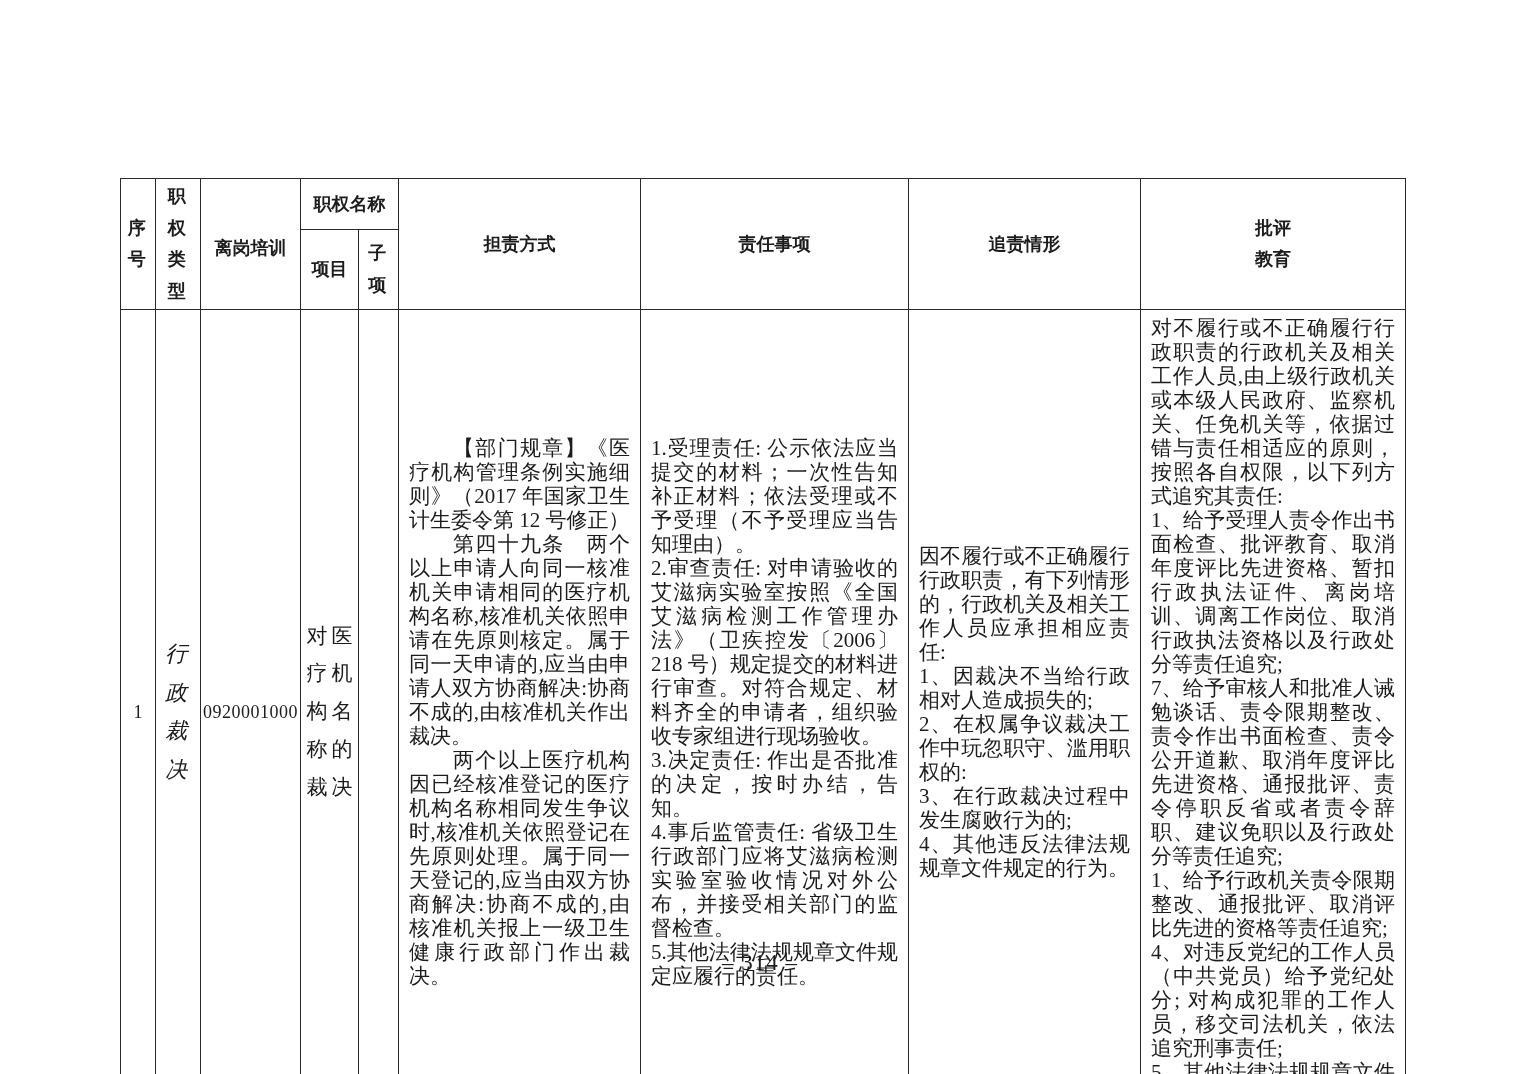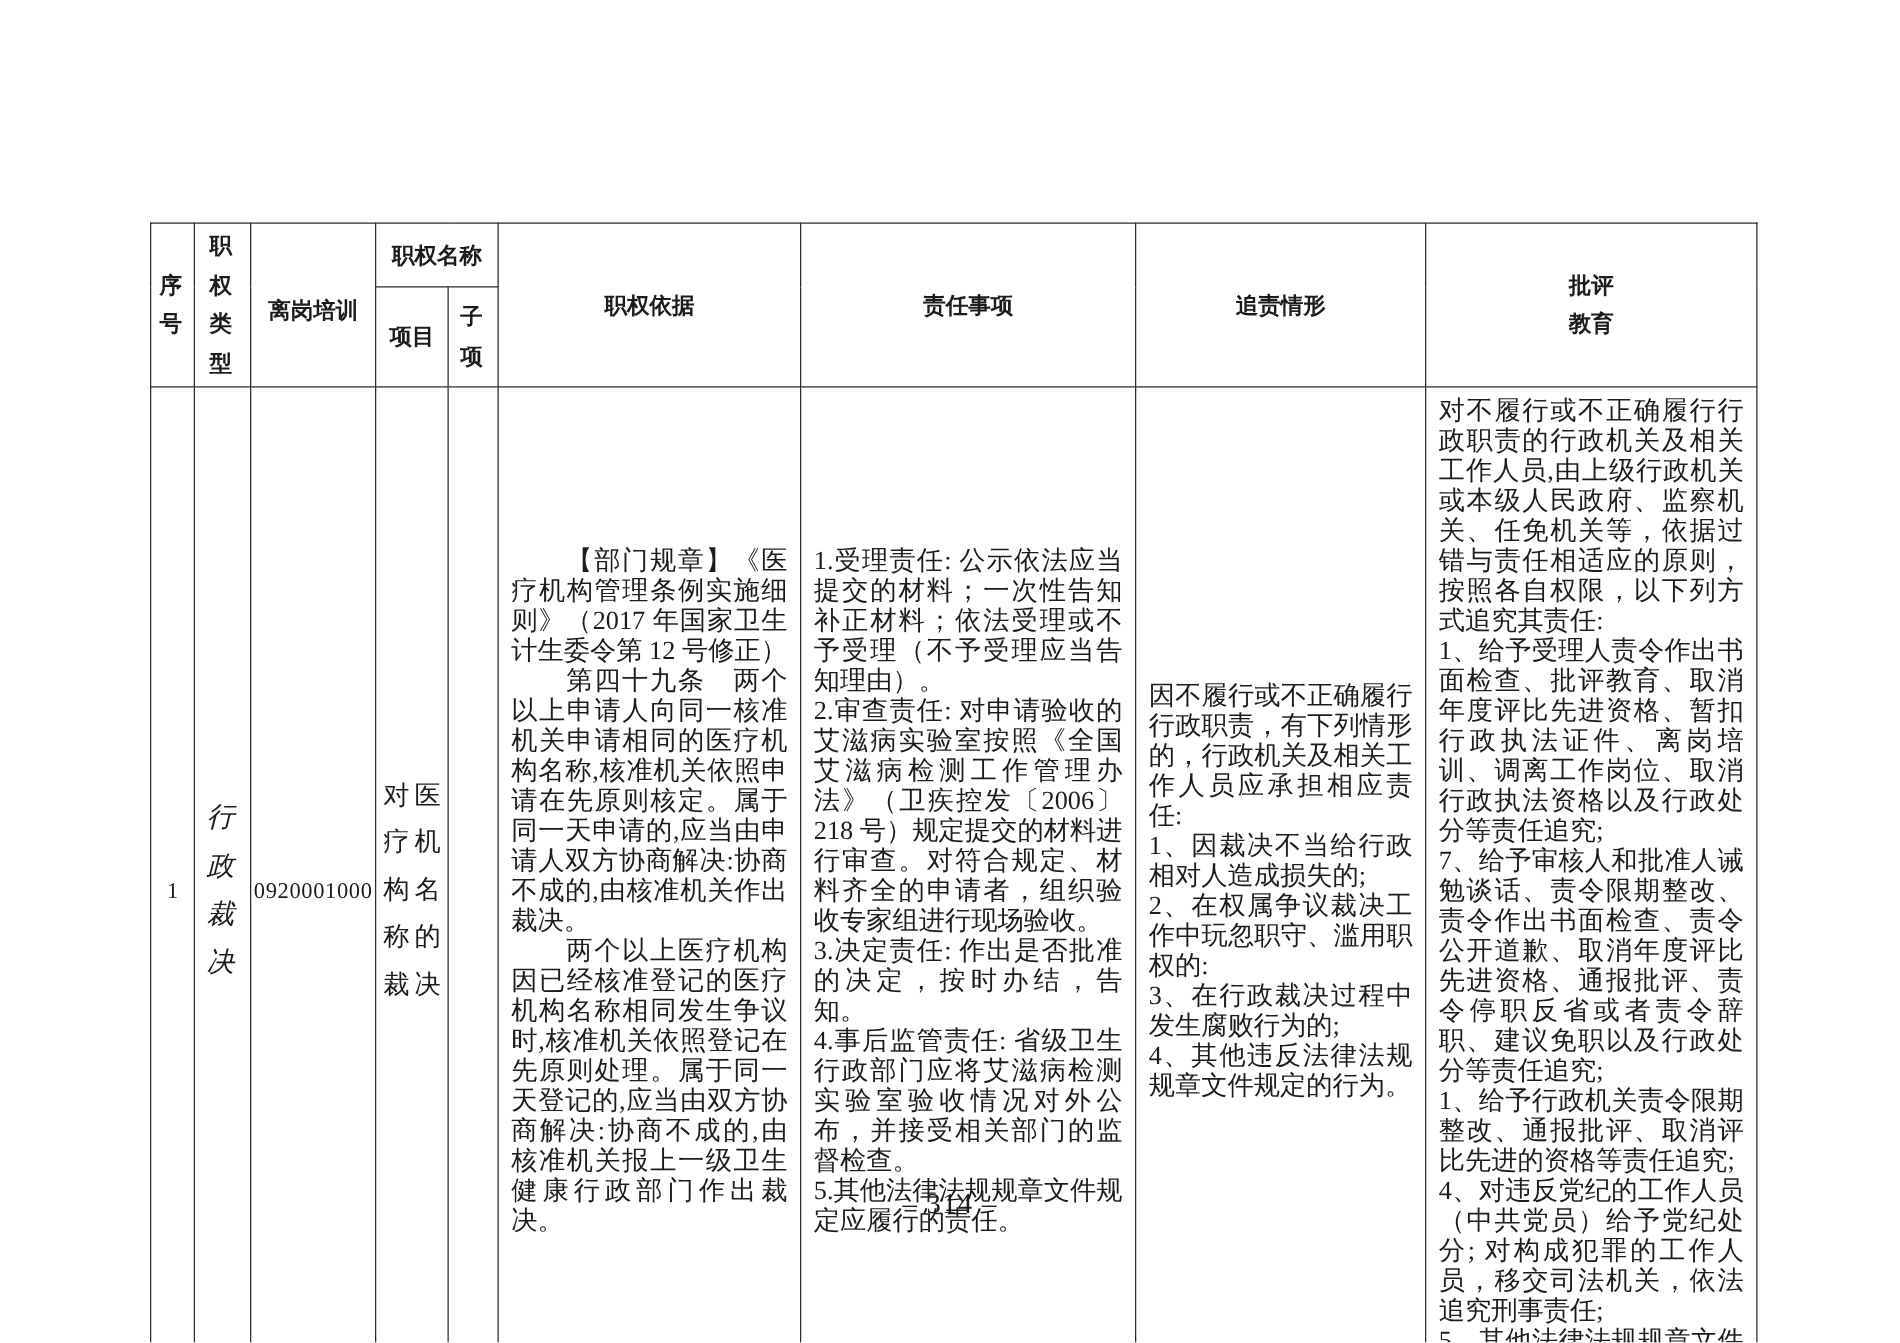--- a/index.html
+++ b/index.html
@@ -102,21 +102,21 @@
       <col style="width:268px">
       <col style="width:232px">
       <col style="width:265px">
     </colgroup>
     <thead>
       <tr class="hr1">
         <th rowspan="2"><span class="vstack">序号</span></th>
         <th rowspan="2"><span class="vstack">职权类型</span></th>
         <th rowspan="2" class="top-align"><span>离岗培训</span></th>
         <th colspan="2"><span>职权名称</span></th>
-        <th rowspan="2"><span>职权依据</span></th>
+        <th rowspan="2"><span>担责方式</span></th>
         <th rowspan="2"><span>责任事项</span></th>
         <th rowspan="2"><span>追责情形</span></th>
         <th rowspan="2"><span class="wrap2">批评教育</span></th>
       </tr>
       <tr class="hr2">
         <th><span>项目</span></th>
         <th><span class="vstack">子项</span></th>
       </tr>
     </thead>
     <tbody>

